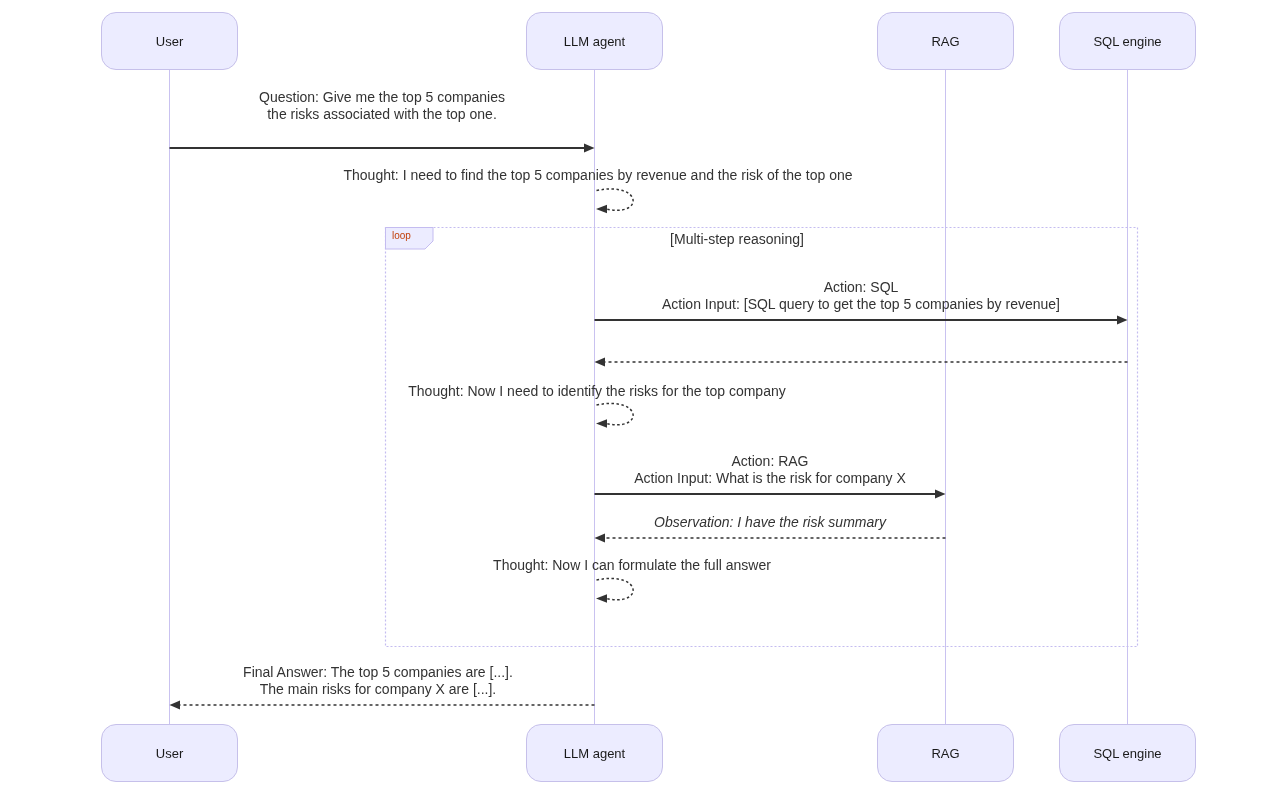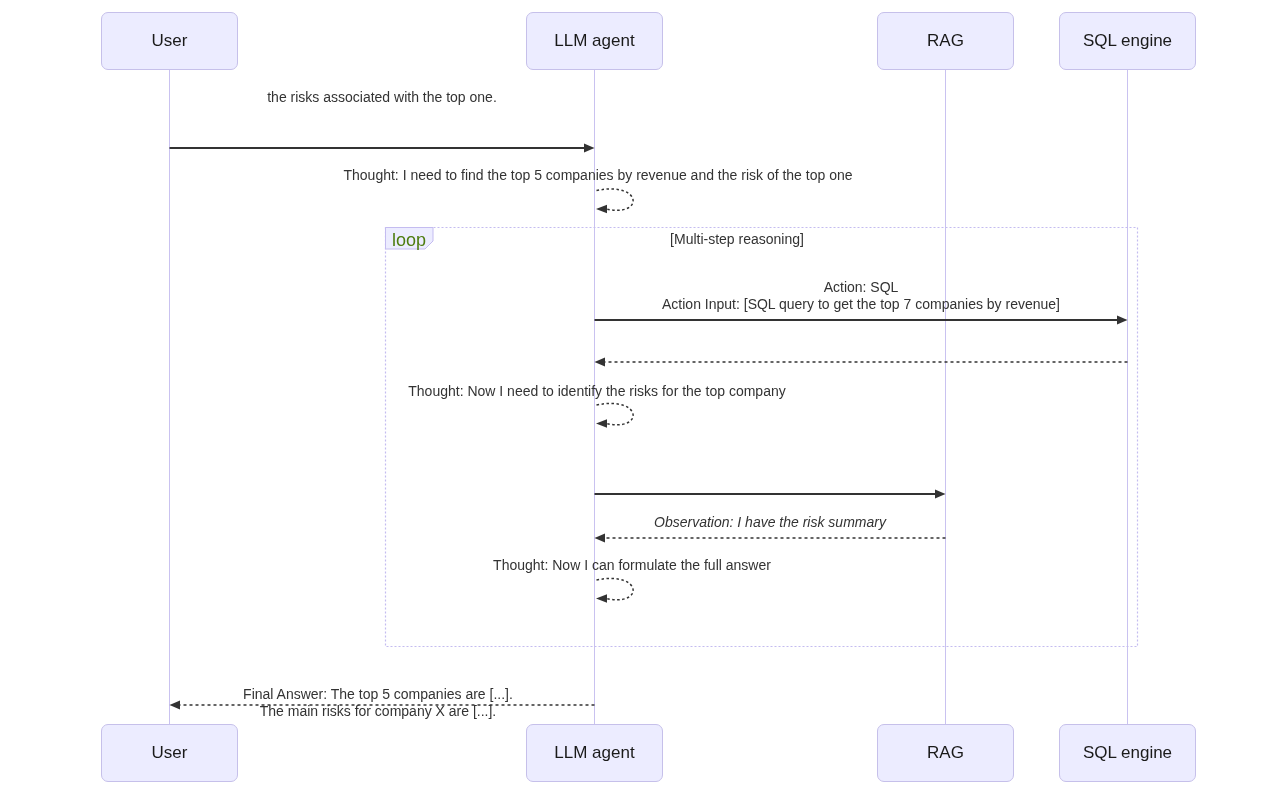--- a/index.html
+++ b/index.html
@@ -4,30 +4,30 @@
 <style>
   html,body { margin:0; padding:0; background:#ffffff; }
   .canvas {
     position:relative; width:1288px; height:796px; background:#ffffff;
     font-family:"Liberation Sans","DejaVu Sans",sans-serif; color:#333333;
     overflow:hidden;
   }
   .overlay { position:absolute; left:0; top:0; }
   .actor {
     position:absolute; width:137px; height:58px; box-sizing:border-box;
-    background:#ECECFF; border:1px solid #c6c0ea; border-radius:7px;
+    background:#ECECFF; border:1px solid #c6c0ea; border-radius:15px;
     display:flex; align-items:center; justify-content:center;
-    font-size:17px; color:#1a1a1a;
+    font-size:13px; color:#1a1a1a;
   }
   .msg {
     position:absolute; transform:translateX(-50%); text-align:center;
     font-size:14px; line-height:17px; white-space:nowrap; color:#333333;
   }
   .loop-label-text {
-    position:absolute; font-size:18px; color:#4d7c0f; white-space:nowrap;
+    position:absolute; font-size:10px; color:#c2410c; white-space:nowrap;
   }
 </style>
 </head>
 <body>
 
 <div class="canvas">
 
   <svg class="overlay" width="1288" height="796" viewBox="0 0 1288 796">
 
     <g stroke="#c9c2f0" stroke-width="1">
@@ -114,36 +114,41 @@
       <span>RAG</span>
     </div>
   <div class="actor" style="left:1059px; top:724px;">
       <span>SQL engine</span>
     </div>
 
   <div class="loop-label-text" style="left:392px; top:230px;">loop</div>
   <div class="msg" style="left:737px; top:231px;">[Multi-step reasoning]</div>
 
   <div class="msg" style="left:382px; top:89px;">
+    <div>Question: Give me the top 5 companies</div>
     <div>the risks associated with the top one.</div>
   </div>
 
   <div class="msg" style="left:598px; top:167px;">Thought: I need to find the top 5 companies by revenue and the risk of the top one</div>
 
   <div class="msg" style="left:861px; top:279px;">
     <div>Action: SQL</div>
-    <div>Action Input: [SQL query to get the top 7 companies by revenue]</div>
+    <div>Action Input: [SQL query to get the top 5 companies by revenue]</div>
   </div>
 
 
   <div class="msg" style="left:597px; top:383px;">Thought: Now I need to identify the risks for the top company</div>
 
+  <div class="msg" style="left:770px; top:453px;">
+    <div>Action: RAG</div>
+    <div>Action Input: What is the risk for company X</div>
+  </div>
 
   <div class="msg" style="left:770px; top:514px;font-style:italic;">Observation: I have the risk summary</div>
 
   <div class="msg" style="left:596px; top:557px;margin-left:36px;">Thought: Now I can formulate the full answer</div>
 
-  <div class="msg" style="left:378px; top:664px;margin-top:22px;">
+  <div class="msg" style="left:378px; top:664px;">
     <div>Final Answer: The top 5 companies are [...].</div>
     <div>The main risks for company X are [...].</div>
   </div>
 
 </div>
 
 </body></html>

